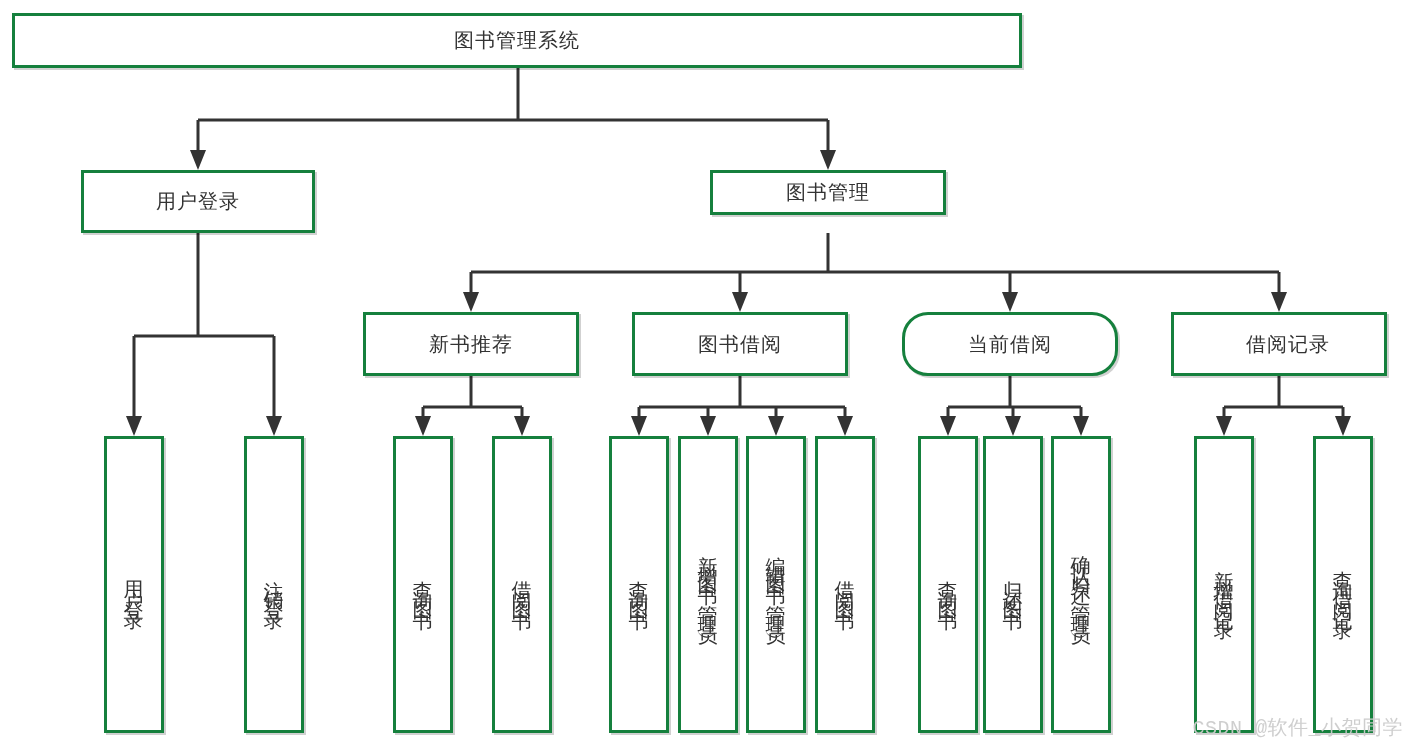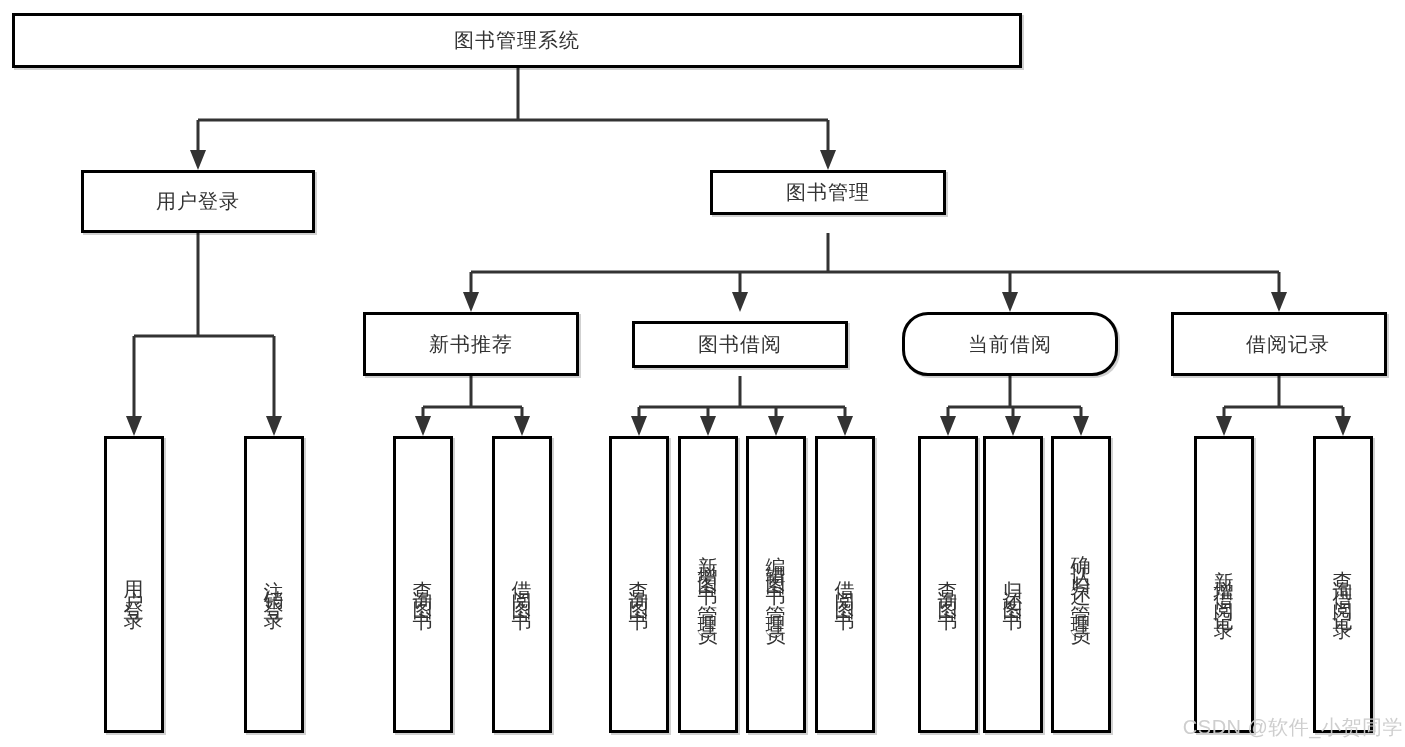--- a/index.html
+++ b/index.html
@@ -13,21 +13,21 @@
   }
   .connectors {
     position: absolute;
     left: 0; top: 0;
     z-index: 0;
   }
   .node {
     position: absolute;
     box-sizing: border-box;
     background: #ffffff;
-    border: 3px solid #000000;
+    border: 3px solid #15803d;
     color: #333333;
     display: flex;
     align-items: center;
     justify-content: center;
     z-index: 1;
     box-shadow: 2px 2px 0 rgba(0,0,0,0.18);
   }
   .node.h {
     font-size: 20px;
     letter-spacing: 1px;
@@ -43,20 +43,21 @@
   }
   .watermark {
     position: absolute;
     top: 714px;
     right: 2px;
     font-size: 20px;
     letter-spacing: 0.5px;
     color: rgba(203,203,203,0.95);
     z-index: 3;
     white-space: nowrap;
+    font-family: Liberation Mono, monospace;
   }
 </style>
 </head>
 <body>
 
 <div class="canvas">
 
   <svg class="connectors" width="1405" height="747" viewBox="0 0 1405 747">
 
     <g stroke="#333333" stroke-width="3" fill="none">
@@ -120,21 +121,21 @@
       <polygon points="1335,416 1351,416 1343,436"></polygon>
     </g>
   </svg>
 
   <div class="node h" style="left:12px; top:13px; width:1010px; height:55px;">图书管理系统</div>
 
   <div class="node h" style="left:81px; top:170px; width:234px; height:63px;">用户登录</div>
   <div class="node h" style="left:710px; top:170px; width:236px; height:45px;">图书管理</div>
 
   <div class="node h" style="left:363px; top:312px; width:216px; height:64px;text-align:center;">新书推荐</div>
-  <div class="node h" style="left:632px; top:312px; width:216px; height:47px;margin-top:9px;">图书借阅</div>
+  <div class="node h" style="left:632px; top:312px; width:216px; height:64px;">图书借阅</div>
   <div class="node h" style="left:902px; top:312px; width:216px; height:64px;border-radius:26px;">当前借阅</div>
   <div class="node h" style="left:1171px; top:312px; width:216px; height:64px;padding-left:18px;">借阅记录</div>
 
   <div class="node v" style="left:104px; top:436px; width:60px; height:297px;">用户登录</div>
   <div class="node v" style="left:244px; top:436px; width:60px; height:297px;">注销登录</div>
 
   <div class="node v" style="left:393px; top:436px; width:60px; height:297px;">查询图书</div>
   <div class="node v" style="left:492px; top:436px; width:60px; height:297px;">借阅图书</div>
 
   <div class="node v" style="left:609px; top:436px; width:60px; height:297px;">查询图书</div>

